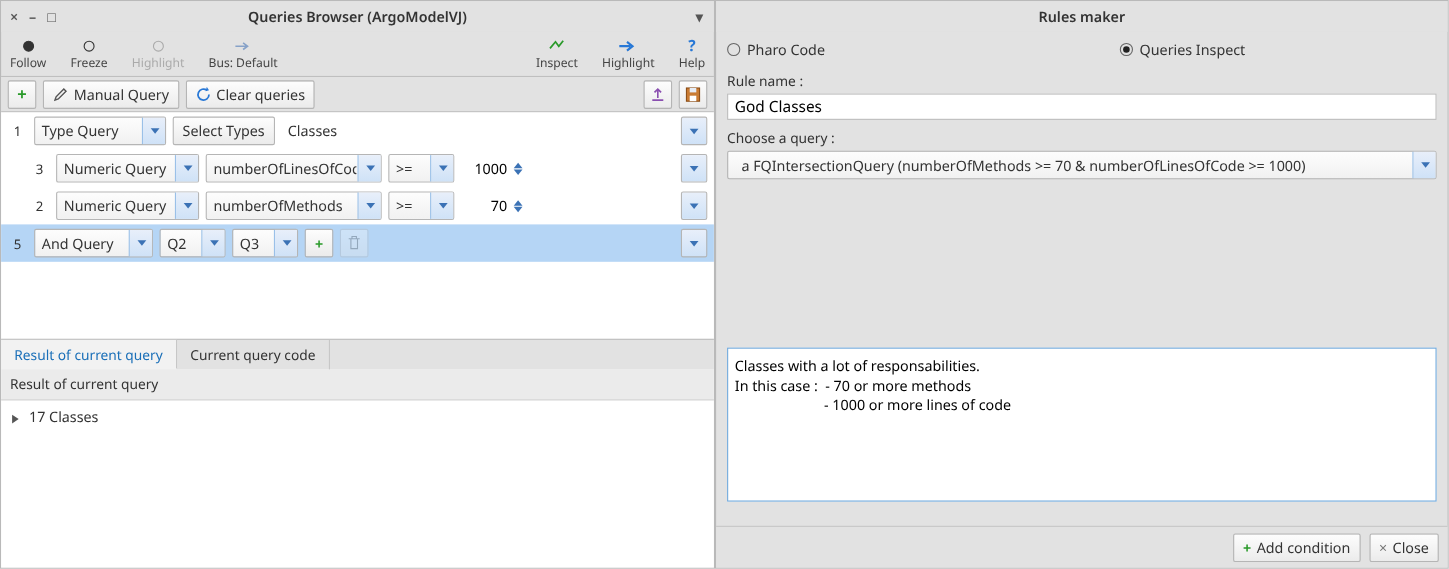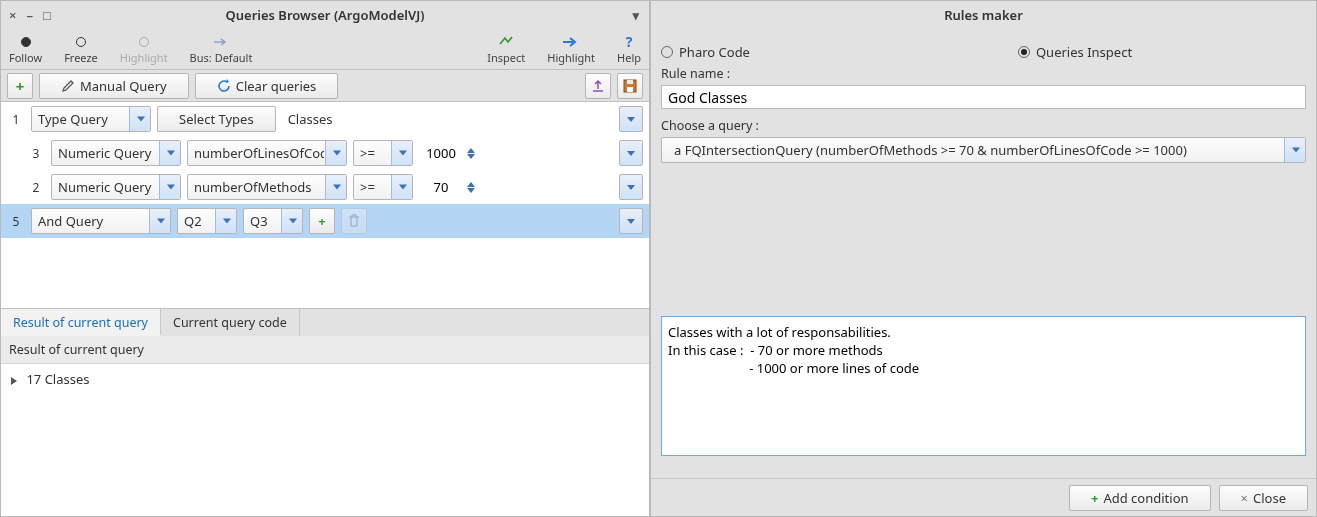--- a/index.html
+++ b/index.html
@@ -11,43 +11,43 @@
   .titlebar { height:28px; display:flex; align-items:center; position:relative; font-weight:600; background:#e2e2e2; }
   .titlebar .title { position:absolute; left:0; right:0; text-align:center; }
   .titlebar .winctl { display:flex; gap:10px; padding-left:8px; color:#555; z-index:2; }
   .titlebar .mini { margin-left:auto; padding-right:10px; color:#555; z-index:2; }
   .toolbar { height:40px; display:flex; align-items:center; padding:0 8px; gap:22px; }
   .tbtn { display:flex; flex-direction:column; align-items:center; font-size:11px; color:#444; }
   .tbtn .ico { height:16px; display:flex; align-items:center; justify-content:center; }
   .tbtn.disabled { color:#aaa; }
   .sep { flex:1; }
   .subbar { height:32px; display:flex; align-items:center; gap:6px; padding:0 6px; border-top:1px solid #bfbfbf; background:#e2e2e2; }
-  .btn { height:26px; border:1px solid #b5b5b5; background:linear-gradient(#fdfdfd,#ebebeb); border-radius:2px; padding:0 21px; display:inline-flex; align-items:center; gap:5px; cursor:default; }
+  .btn { height:26px; border:1px solid #b5b5b5; background:linear-gradient(#fdfdfd,#ebebeb); border-radius:2px; padding:0 8px; display:inline-flex; align-items:center; gap:5px; cursor:default; }
   .iconbtn { width:26px; padding:0; justify-content:center; }
   .panel-white { flex:1; background:#fff; border-top:1px solid #bfbfbf; position:relative; display:flex; flex-direction:column; }
   .query-row { display:flex; align-items:center; gap:6px; padding:4px 6px; }
   .query-row.selected { background:#b5d5f5; }
   .num { width:18px; text-align:center; font-size:12px; }
   .combo { height:26px; border:1px solid #b5b5b5; background:linear-gradient(#fdfdfd,#f1f1f1); display:inline-flex; align-items:center; padding:0 22px 0 6px; position:relative; border-radius:2px; min-width:60px; }
   .combo::after { content:""; position:absolute; right:0; top:0; bottom:0; width:20px; background:linear-gradient(#e8effa,#cfe2f7); border-left:1px solid #9ac0e8; }
   .combo .caret { position:absolute; right:5px; top:50%; transform:translateY(-50%); width:0;height:0;border-left:4px solid transparent;border-right:4px solid transparent;border-top:5px solid #3b72b5; z-index:2;}
   .spin { display:inline-flex; align-items:center; gap:4px; }
-  .spin input { width:44px; height:24px; border:none; background:transparent; text-align:center; padding:0 2px; font-family:inherit; font-size:13px; }
+  .spin input { width:44px; height:24px; border:none; background:transparent; text-align:right; padding:0 2px; font-family:inherit; font-size:13px; }
   .spin .arrows { display:flex; flex-direction:column; gap:1px; }
   .spin .arr { width:0;height:0;border-left:4px solid transparent;border-right:4px solid transparent; }
   .spin .up { border-bottom:5px solid #3b72b5; }
   .spin .dn { border-top:5px solid #3b72b5; }
   .row-caret { width:24px; height:26px; margin-left:auto; border:1px solid #b5b5b5; background:linear-gradient(#e8effa,#cfe2f7); display:flex; align-items:center; justify-content:center; border-radius:2px;}
   .row-caret .tri { width:0;height:0;border-left:4px solid transparent;border-right:4px solid transparent;border-top:5px solid #3b72b5;}
   .tabs { display:flex; height:28px; border-top:1px solid #bfbfbf; background:#e2e2e2; }
   .tab { padding:5px 12px; border-right:1px solid #c7c7c7; font-size:12.5px; }
   .tab.active { background:#f2f2f2; color:#1a6fb8; border-bottom:2px solid transparent; }
   .result-head { padding:5px 8px; background:#ebebeb; border-bottom:1px solid #d5d5d5; font-size:12.5px; }
   .result-body { flex:1; padding:6px 10px; }
-  .radio-row { height:32px; display:flex; align-items:flex-end; gap:44px; padding:0 10px; }
+  .radio-row { height:32px; display:flex; align-items:center; gap:44px; padding:0 10px; }
   .radio { display:inline-flex; align-items:center; gap:6px; }
   .radio .dot { width:12px; height:12px; border:1px solid #666; border-radius:50%; display:inline-flex; align-items:center; justify-content:center; }
   .radio.sel .dot::after { content:""; width:6px; height:6px; background:#222; border-radius:50%; }
   .form-row { display:flex; flex-direction:column; gap:3px; padding:4px 10px; }
   .form-label { font-size:12.5px; }
   input.text, textarea.text, .combo.full { width:100%; }
   input.text { height:24px; border:1px solid #bbb; padding:2px 6px; font-family:inherit; font-size:14px; background:#fff; }
   textarea.text { height:140px; border:1px solid #6fa8dc; padding:6px; font-family:inherit; font-size:13px; resize:none; background:#fff; line-height:1.4; }
   .spacer { flex:1; }
   .footer { height:38px; display:flex; align-items:center; justify-content:flex-end; gap:8px; padding:0 8px; background:#e2e2e2; border-top:1px solid #c7c7c7;}
@@ -214,21 +214,21 @@
             <span class="arr dn"></span>
           </span>
       </span>
       <span class="row-caret">
           <span class="tri"></span>
         </span>
     </div>
 
     <div class="query-row selected">
       <span class="num">5</span>
-      <span class="combo" style="width:140px">
+      <span class="combo" style="width:108px">
           <span>And Query</span>
           <span class="caret"></span>
         </span>
       <span class="combo" style="width:50px">
           <span>Q2</span>
           <span class="caret"></span>
         </span>
       <span class="combo" style="width:50px">
           <span>Q3</span>
           <span class="caret"></span>

